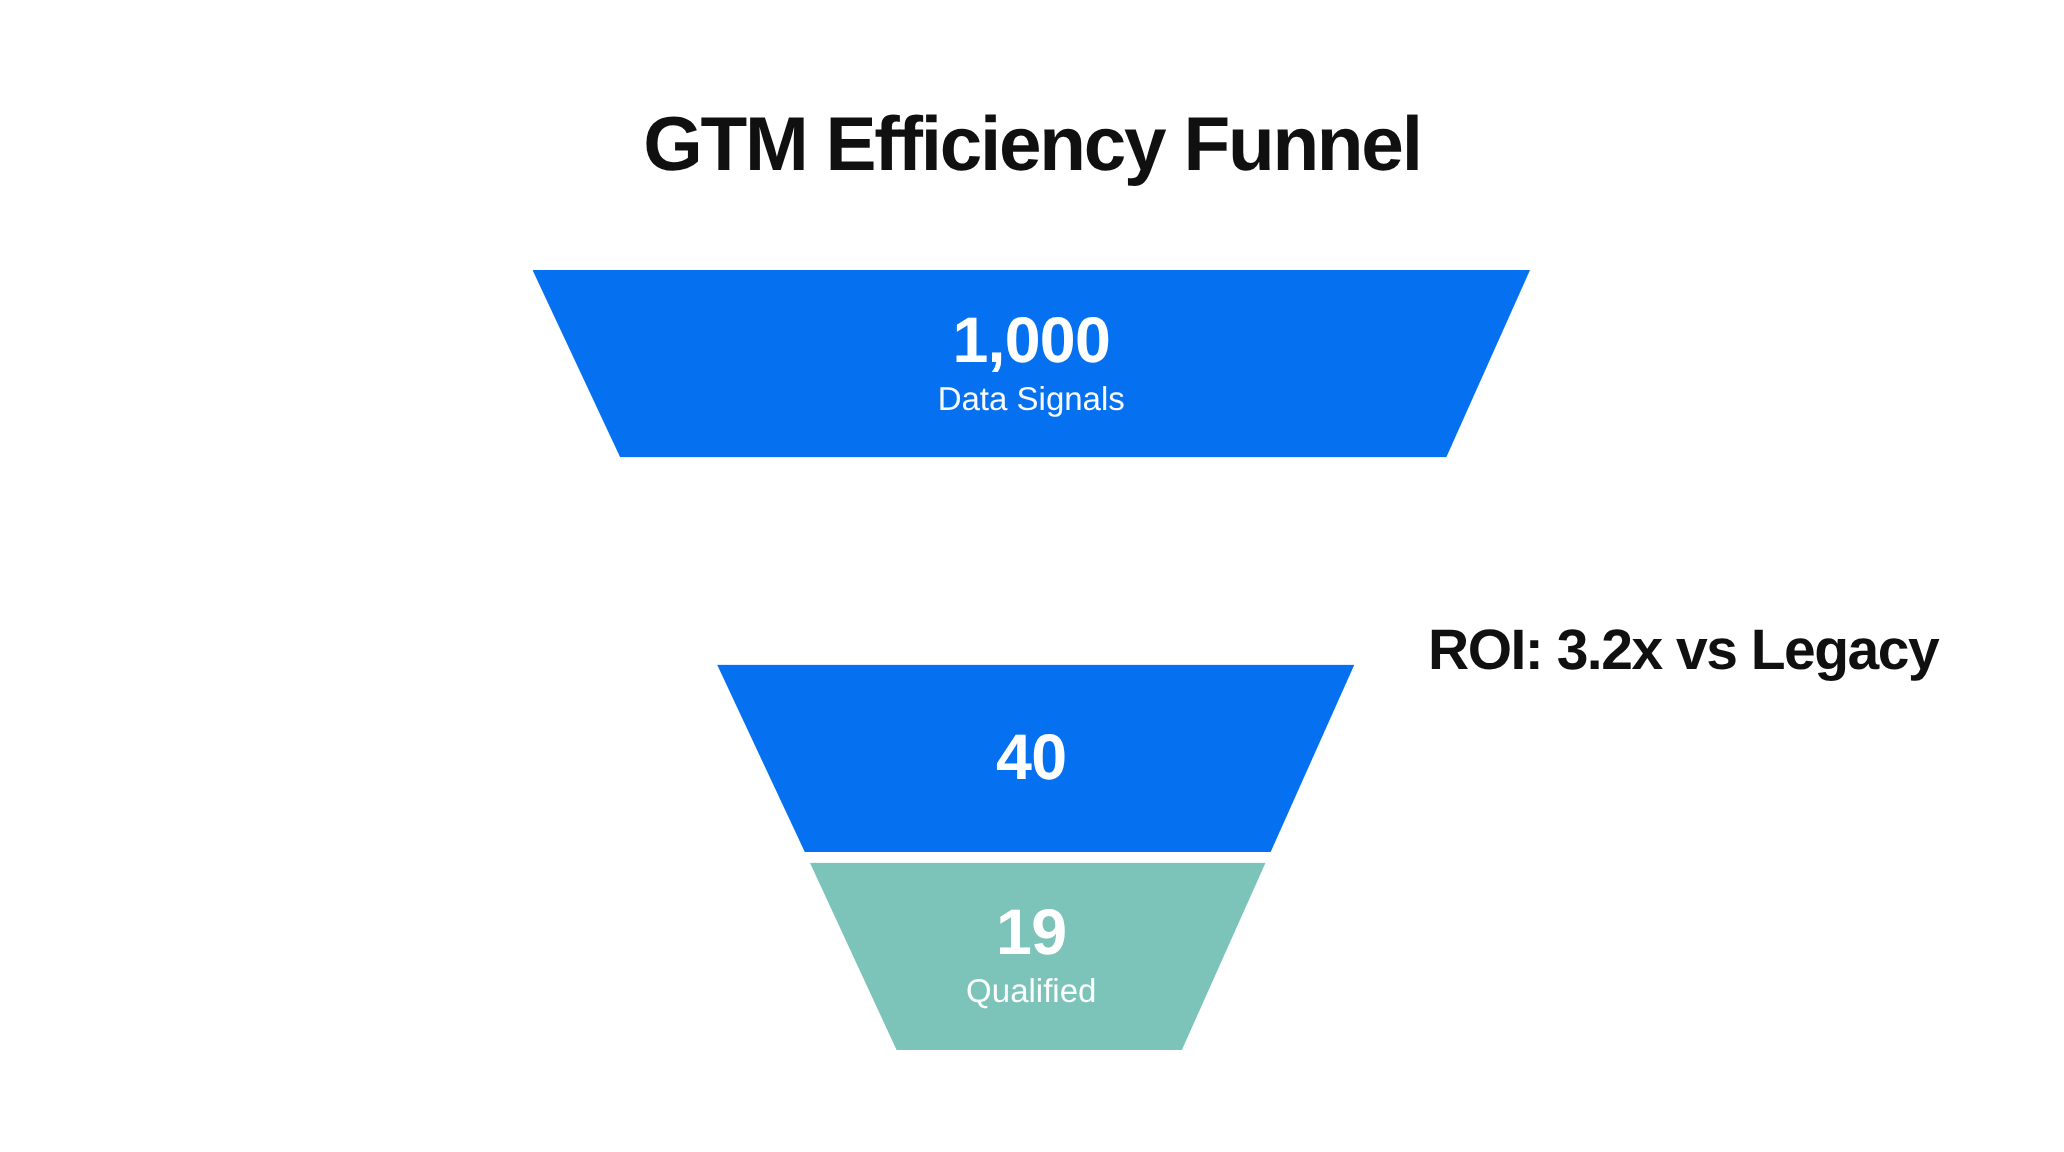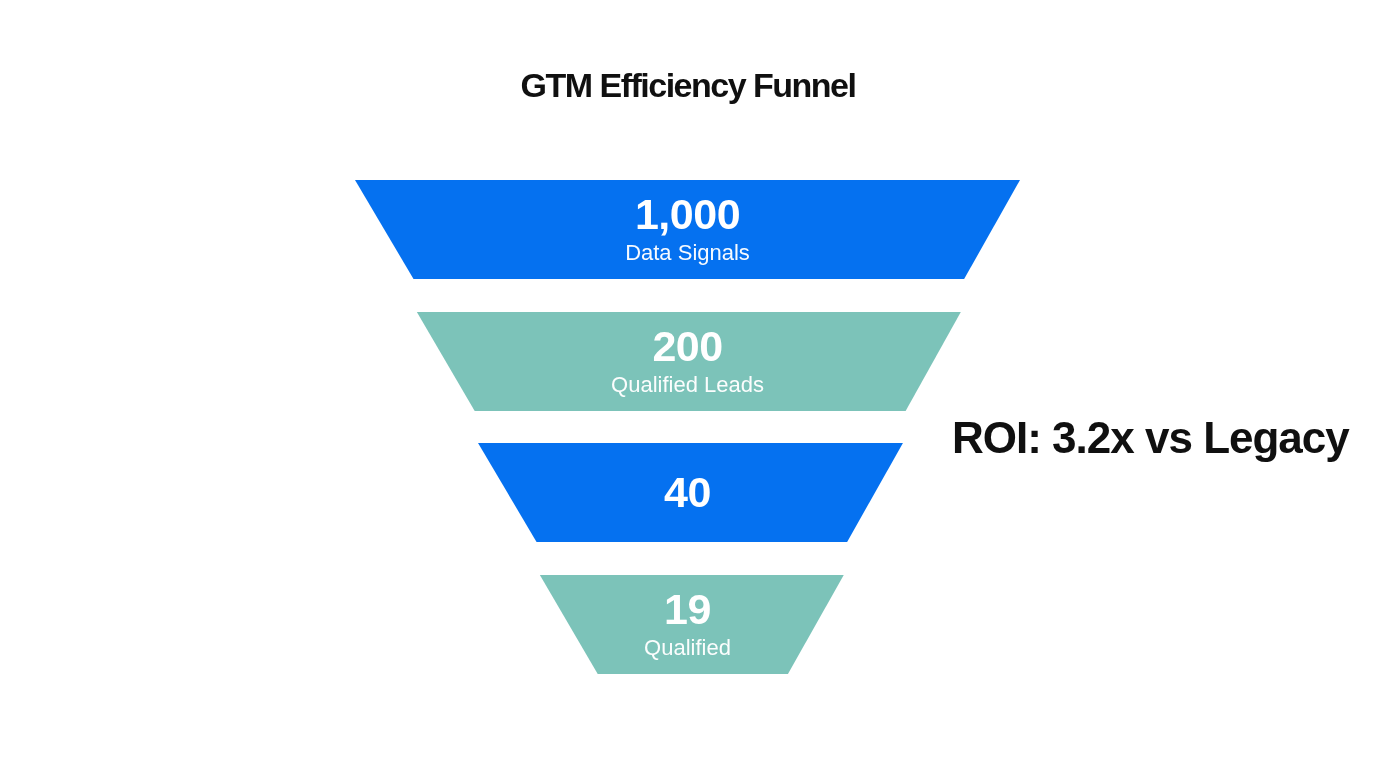--- a/index.html
+++ b/index.html
@@ -16,38 +16,38 @@
     width: 1376px;
     height: 768px;
     background: #ffffff;
   }
   .chart-title {
     position: absolute;
     top: 66px;
     left: 0;
     width: 100%;
     text-align: center;
-    font-size: 34px;
+    font-size: 51px;
     font-weight: 700;
     letter-spacing: -1.5px;
     color: #101010;
     margin: 0;
   }
   .funnel {
     position: absolute;
     left: 355px;
     top: 180px;
     width: 665px;
     height: 520px;
   }
   .stage {
     position: absolute;
     left: 0;
     width: 100%;
-    height: 99px;
+    height: 125px;
     display: flex;
     flex-direction: column;
     align-items: center;
     justify-content: center;
     gap: 5px;
   }
   .stage-0 { top: 0;    clip-path: polygon(0% 0%,   100% 0%,  91.6% 100%, 8.8% 100%); }
   .stage-1 { top: 132px; clip-path: polygon(9.3% 0%,  91.1% 0%, 82.8% 100%, 18.0% 100%); }
   .stage-2 { top: 263px; clip-path: polygon(18.5% 0%, 82.4% 0%, 74.0% 100%, 27.3% 100%); }
   .stage-3 { top: 395px; clip-path: polygon(27.8% 0%, 73.5% 0%, 65.1% 100%, 36.5% 100%); }
@@ -61,45 +61,41 @@
   .stage-label {
     font-size: 22px;
     font-weight: 400;
     line-height: 1.1;
     color: rgba(255, 255, 255, 0.97);
   }
   .roi-annotation {
     position: absolute;
     left: 952px;
     top: 413px;
-    font-size: 44px;
+    font-size: 38px;
     font-weight: 700;
     letter-spacing: -1px;
     color: #101010;
     white-space: nowrap;
   }
 </style>
 </head>
 <body>
 
 <div class="canvas">
 
   <h1 class="chart-title">GTM Efficiency Funnel</h1>
 
   <div class="funnel">
 
     <div class="stage stage-0" style="background: rgb(5, 113, 240);">
       <div class="stage-value">1,000</div>
       <div class="stage-label">Data Signals</div>
     </div>
 
-    <div class="stage stage-1" style="background: rgb(124, 195, 185);">
-      <div class="stage-value">200</div>
-      <div class="stage-label">Qualified Leads</div>
-    </div>
 
     <div class="stage stage-2" style="background: rgb(5, 113, 240);">
       <div class="stage-value">40</div>
     </div>
 
     <div class="stage stage-3" style="background: rgb(124, 195, 185);">
       <div class="stage-value">19</div>
       <div class="stage-label">Qualified</div>
     </div>
 

